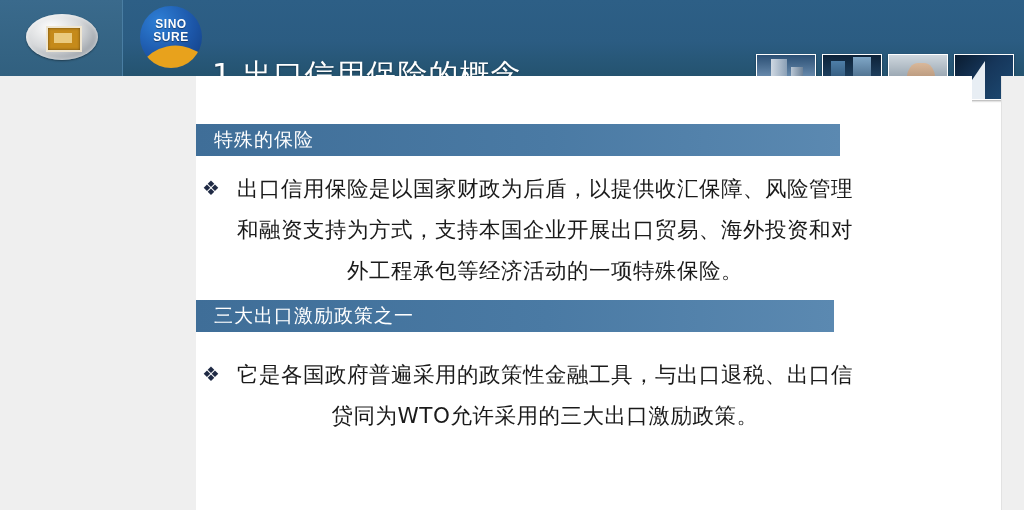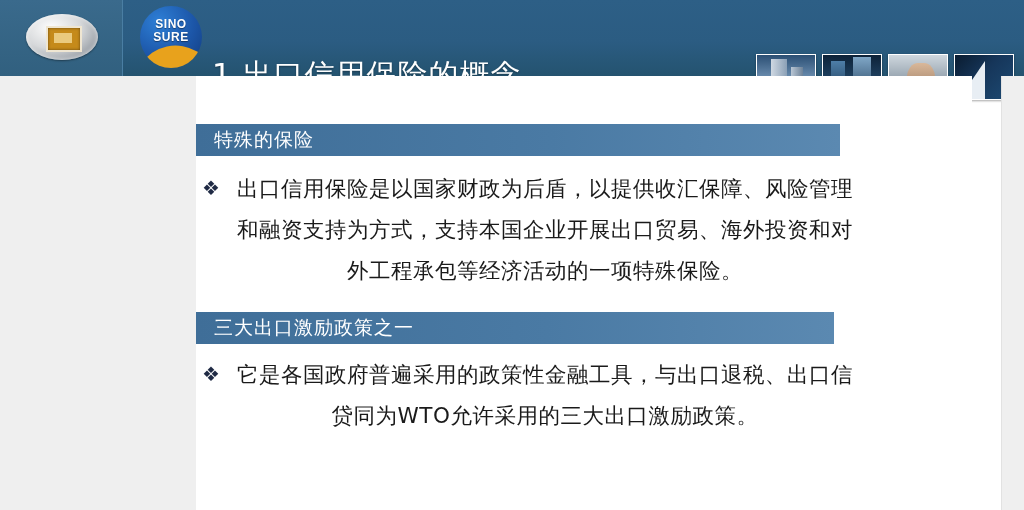--- a/index.html
+++ b/index.html
@@ -216,21 +216,21 @@
     padding-left: 18px;
     box-sizing: border-box;
   }
   .band-text {
     color: #ffffff;
     font-size: 19px;
     font-family: "DejaVu Sans", "Liberation Sans", sans-serif;
     letter-spacing: 1px;
   }
   #band-1 { left: 0px; top: 48px; width: 644px; }
-  #band-2 { left: 0px; top: 236px; width: 638px; }
+  #band-2 { left: 0px; top: 224px; width: 638px; }
 
   .bullet-block {
     position: absolute;
     display: flex;
   }
   #bullet-1 { left: 6px; top: 92px; width: 660px; }
   #bullet-2 { left: 6px; top: 278px; width: 660px; }
 
   .bullet-mark {
     color: #1f2a44;

